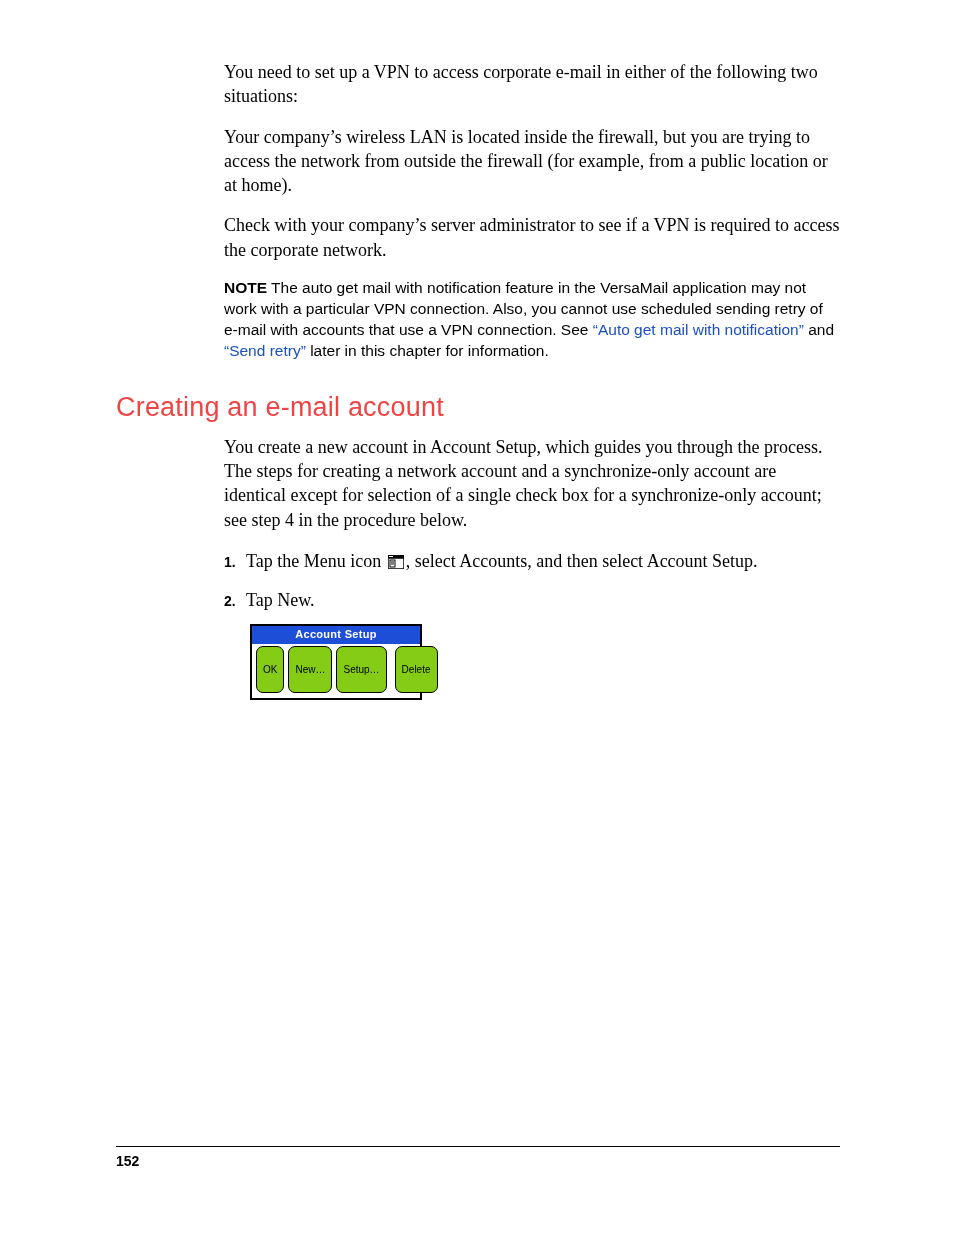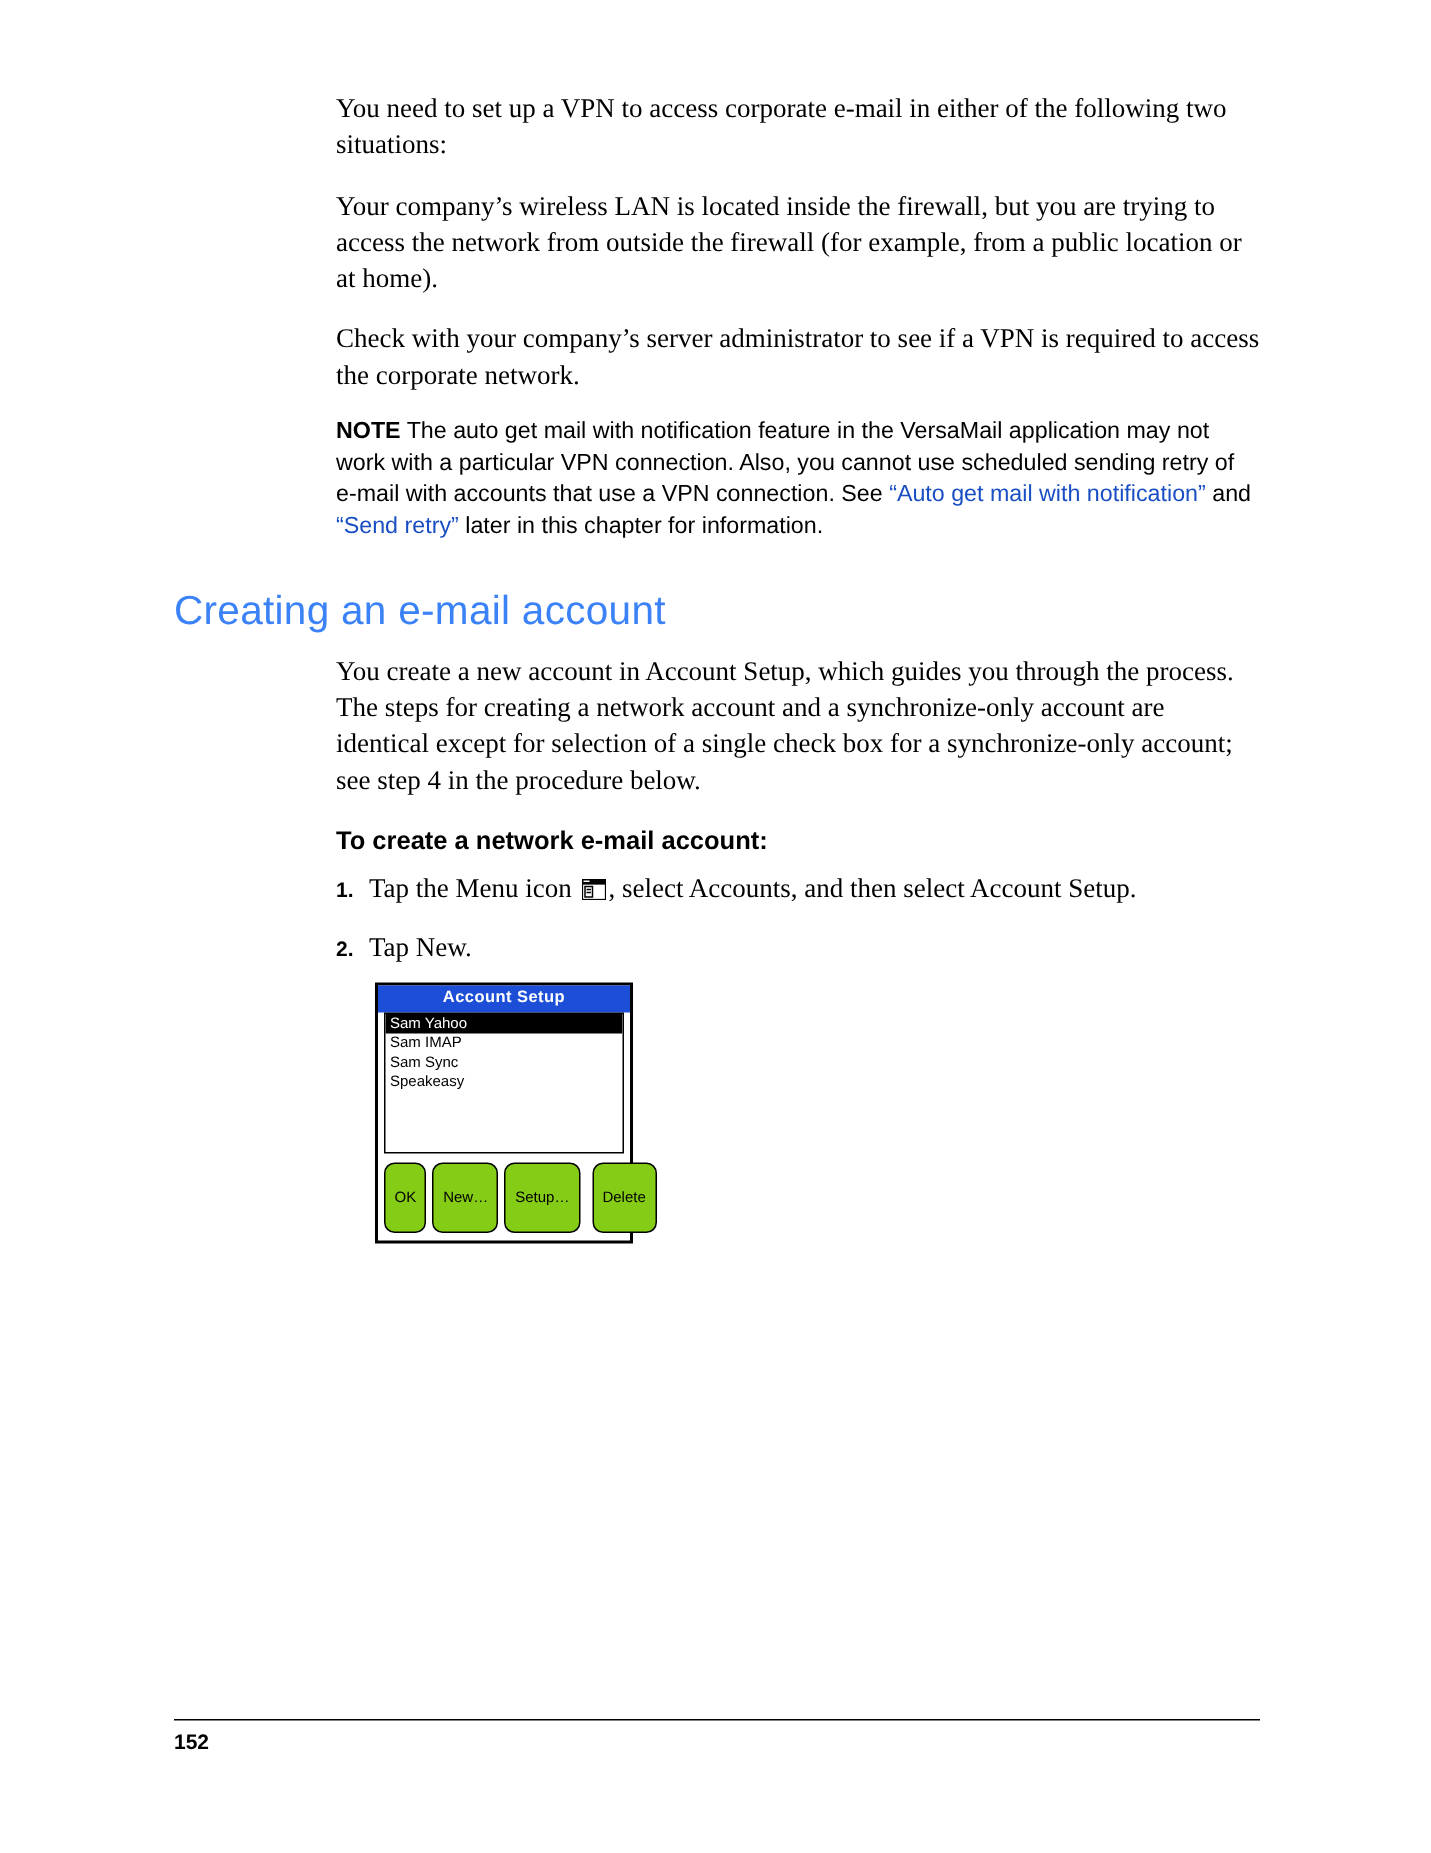--- a/index.html
+++ b/index.html
@@ -43,21 +43,21 @@
     line-height: 1.35;
   }
   .note .note-label { font-weight: bold; }
   .xref { color: #1a4fc4; }
   h2.section {
     margin: 30px 0 12px 0;
     font-family: "Arial Narrow", Arial, Helvetica, sans-serif;
     font-stretch: condensed;
     font-weight: 400;
     font-size: 27px;
-    color: #3b82f6;
+    color: #ef4444;
     letter-spacing: 0.2px;
   }
   .proc-title {
     font-family: "Arial Narrow", Arial, Helvetica, sans-serif;
     font-stretch: condensed;
     font-weight: 700;
     font-size: 17px;
     margin: 18px 0 6px 0;
   }
   ol.proc {
@@ -167,21 +167,20 @@
     <p class="note">
       <span class="note-label">NOTE</span><span>  The auto get mail with notification feature in the VersaMail application may not work with a particular VPN connection. Also, you cannot use scheduled sending retry of e-mail with accounts that use a VPN connection. See </span><span class="xref">“Auto get mail with notification”</span><span> and </span><span class="xref">“Send retry”</span><span> later in this chapter for information.</span>
     </p>
   </div>
 
   <h2 class="section">Creating an e-mail account</h2>
 
   <div class="body-block">
     <p>You create a new account in Account Setup, which guides you through the process. The steps for creating a network account and a synchronize-only account are identical except for selection of a single check box for a synchronize-only account; see step 4 in the procedure below.</p>
 
-    <div class="proc-title">To create a network e-mail account:</div>
 
     <ol class="proc">
       <li>
         <span class="num">1.</span>
         <span class="txt">
           <span>Tap the Menu icon </span>
           <span class="menu-icon">
             <svg width="16" height="14" viewBox="0 0 16 14">
               <rect x="0" y="0" width="16" height="3" fill="#000"></rect>
               <rect x="1" y="1" width="4" height="1" fill="#fff"></rect>
@@ -194,26 +193,20 @@
         </span>
       </li>
       <li>
         <span class="num">2.</span>
         <span class="txt">Tap New.</span>
       </li>
     </ol>
 
     <div class="shot">
       <div class="titlebar">Account Setup</div>
-      <div class="listbox">
-        <div class="row sel">Sam Yahoo</div>
-        <div class="row">Sam IMAP</div>
-        <div class="row">Sam Sync</div>
-        <div class="row">Speakeasy</div>
-      </div>
       <div class="btnbar">
         <span class="btn">OK</span>
         <span class="btn">New…</span>
         <span class="btn">Setup…</span>
         <span class="spacer"></span>
         <span class="btn">Delete</span>
       </div>
     </div>
   </div>
 </div>

